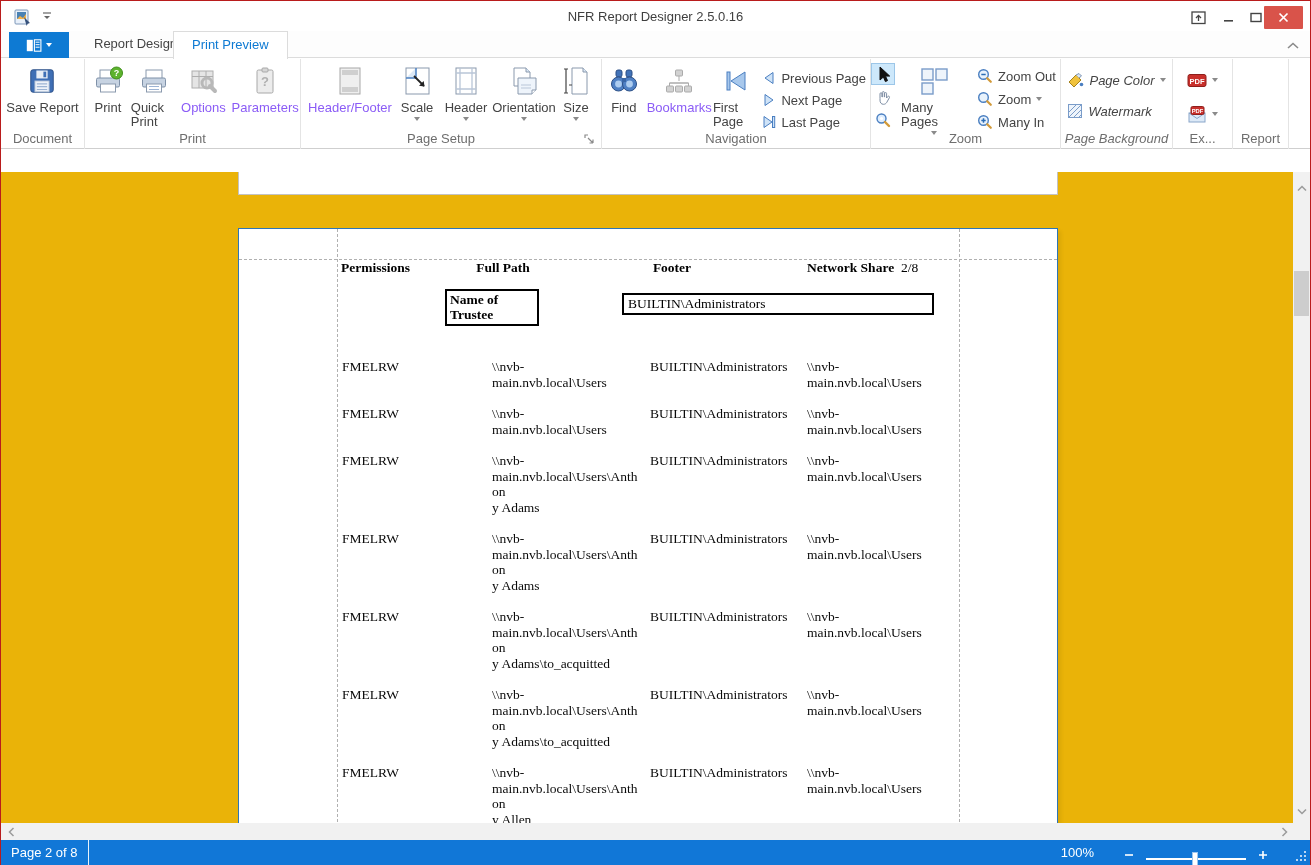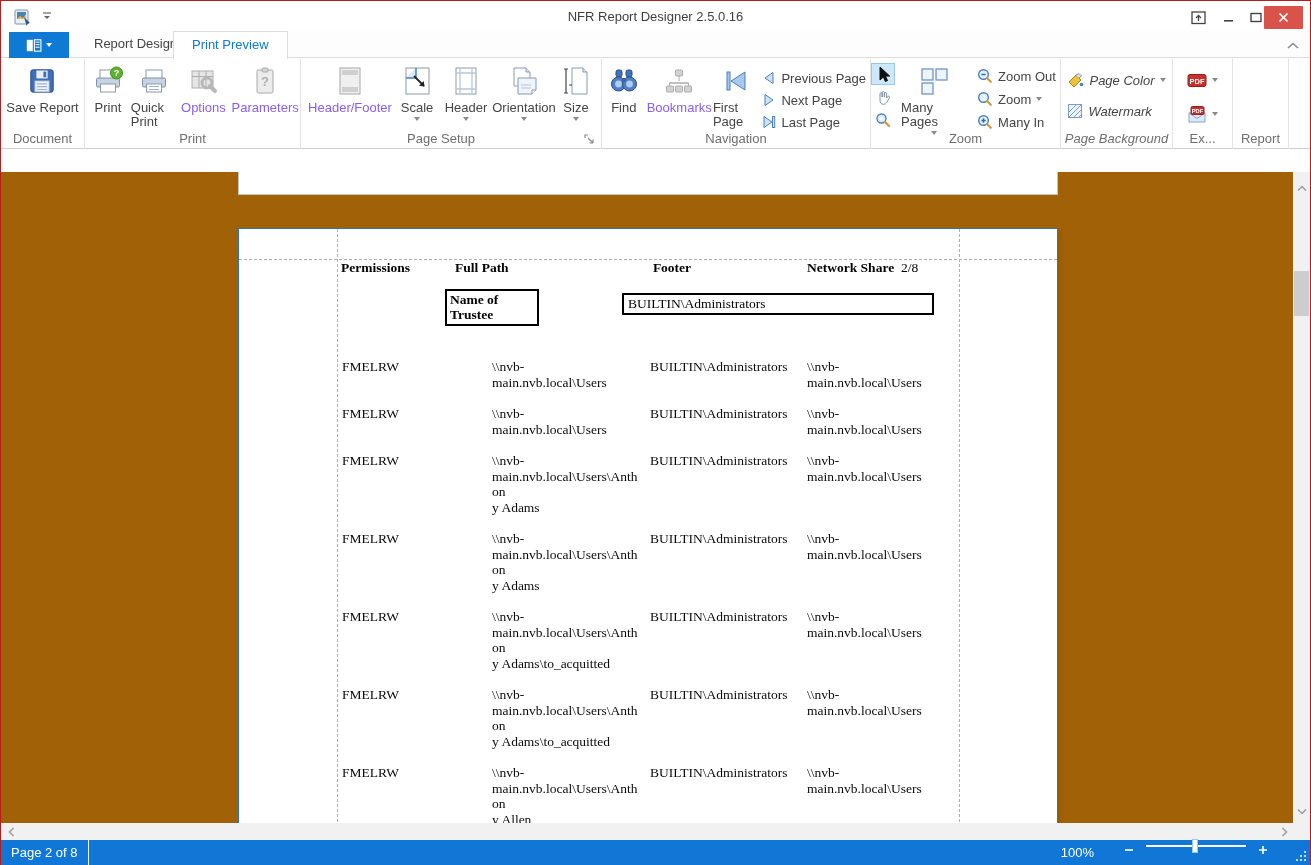--- a/index.html
+++ b/index.html
@@ -48,21 +48,21 @@
   #g-export { left:1172px; width:60px; }
   #g-close { left:1232px; width:56px; }
   #dialog-launcher { position:absolute; right:6px; bottom:4px; width:12px; height:12px; cursor:pointer; }
 
   .vstack { display:flex; flex-direction:column; justify-content:flex-start; }
 
   
   #docbar { position:absolute; left:0; top:148px; width:100%; height:23px; background:#4a82b4; color:#fff; font-size:13px; font-weight:bold; line-height:23px; padding-left:13px; }
 
   
-  #preview { position:absolute; left:0; top:171px; width:100%; height:668px; background:#a16207; overflow:hidden; }
+  #preview { position:absolute; left:0; top:171px; width:100%; height:668px; background:#eab308; overflow:hidden; }
   #prev-page-frag { position:absolute; left:237px; top:0; width:820px; height:23px; background:#fff; border:1px solid #c3c3c3; border-top:none; }
   #page { position:absolute; left:237px; top:56px; width:820px; height:600px; background:#fff; border:1px solid #2e75b6; box-shadow:3px 3px 4px rgba(0,0,0,0.07); }
   .mguide-v { position:absolute; top:0; bottom:0; width:0; border-left:1px dashed #b0b0b0; }
   .mguide-h { position:absolute; left:0; right:0; height:0; border-top:1px dashed #b0b0b0; }
   .rpt-h { position:absolute; top:31px; font:bold 13.5px "Liberation Serif",serif; color:#000; white-space:nowrap; }
   #rpt-box-name { position:absolute; left:206px; top:60px; width:94px; height:37px; border:2px solid #000; padding:1px 3px; font:bold 13.5px/15px "Liberation Serif",serif; }
   #rpt-box-trustee { position:absolute; left:383px; top:64px; width:312px; height:22px; border:2px solid #000; padding:0 4px; font:13.5px/18px "Liberation Serif",serif; }
   #report-rows { position:absolute; left:0; top:130px; width:820px; }
   .prow { display:grid; grid-template-columns:150px 158px 157px 152px; margin:0 0 16px 103px; }
   .prow .c { font:13.5px/15.5px "Liberation Serif",serif; color:#0a0a0a; padding-right:12px; overflow-wrap:break-word; }
@@ -71,21 +71,21 @@
   
   #vscroll { position:absolute; right:0; top:0; width:17px; height:668px; background:#f1f1f1; }
   #vthumb { position:absolute; left:1px; top:99px; width:15px; height:45px; background:#cdcdcd; }
   #hscroll { position:absolute; left:0; bottom:0; height:17px; width:1294px; background:#f1f1f1; }
   .sarrow { position:absolute; width:17px; height:17px; display:flex; align-items:center; justify-content:center; }
 
   
   #statusbar { position:absolute; left:0; top:839px; width:100%; height:25px; background:#1177d7; color:#fff; font-size:13px; display:flex; align-items:center; }
   #page-label { padding:0 10px; }
   #status-sep { width:1px; height:25px; background:#fff; opacity:.9; }
-  #zoom-cluster { position:absolute; right:14px; display:flex; align-items:flex-start; gap:12px; }
+  #zoom-cluster { position:absolute; right:14px; display:flex; align-items:flex-end; gap:12px; }
   #zoom-pct { margin-right:18px; }
   #slider-track { position:relative; width:100px; height:2px; background:#fff; }
   #slider-thumb { position:absolute; left:46px; top:-6px; width:6px; height:14px; background:#fff; border:1px solid #9ec7ef; }
   #resize-grip { position:absolute; right:2px; bottom:2px; }
   svg { display:block; }
   svg text { font-family:"Liberation Sans",sans-serif; }
 </style>
 </head>
 <body>
 
@@ -467,21 +467,21 @@
 
   <div id="preview">
     <div id="prev-page-frag"></div>
 
     <div id="page">
       <div class="mguide-v" style="left:98px"></div>
       <div class="mguide-v" style="left:720px"></div>
       <div class="mguide-h" style="top:30px"></div>
 
       <div class="rpt-h" style="left:102px">Permissions</div>
-      <div class="rpt-h" style="left:216px;width:120px;">Full Path</div>
+      <div class="rpt-h" style="left:204px;width:120px;text-align:center">Full Path</div>
       <div class="rpt-h" style="left:373px;width:120px;text-align:center">Footer</div>
       <div class="rpt-h" style="left:568px">Network Share</div>
       <div class="rpt-h" style="left:662px;font-weight:normal">2/8</div>
 
       <div id="rpt-box-name">Name of Trustee</div>
       <div id="rpt-box-trustee">BUILTIN\Administrators</div>
 
       <div id="report-rows">
 
           <div class="prow">

